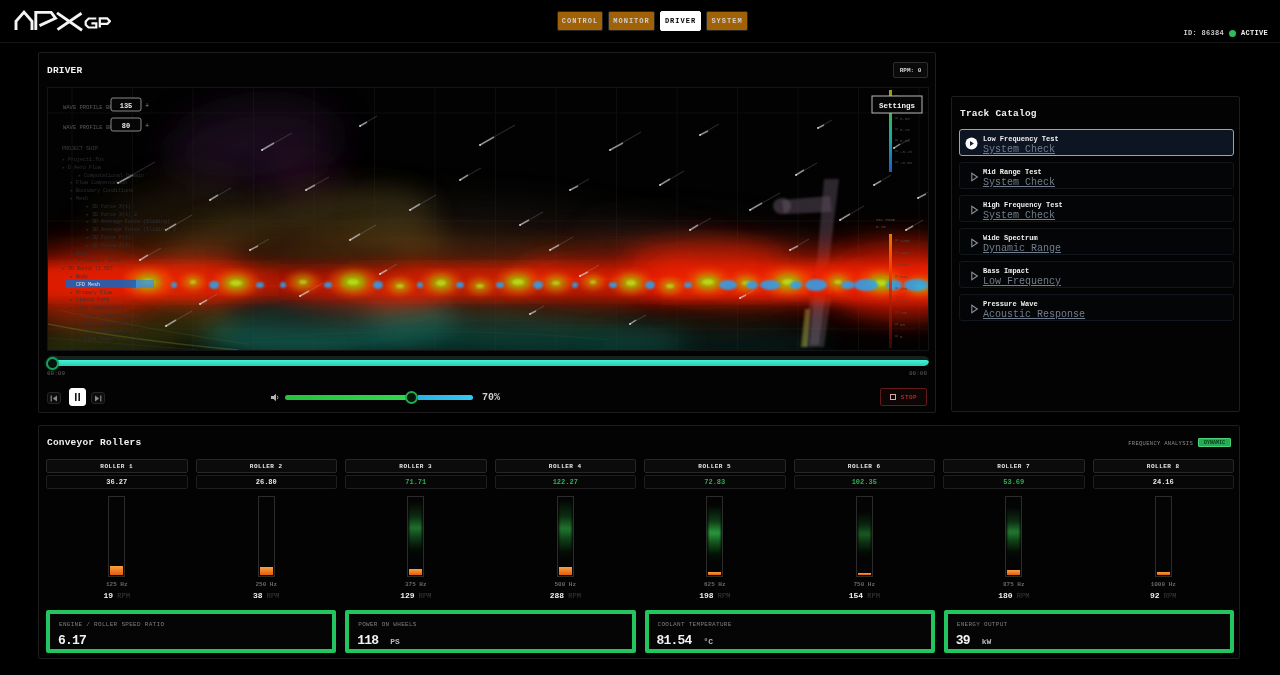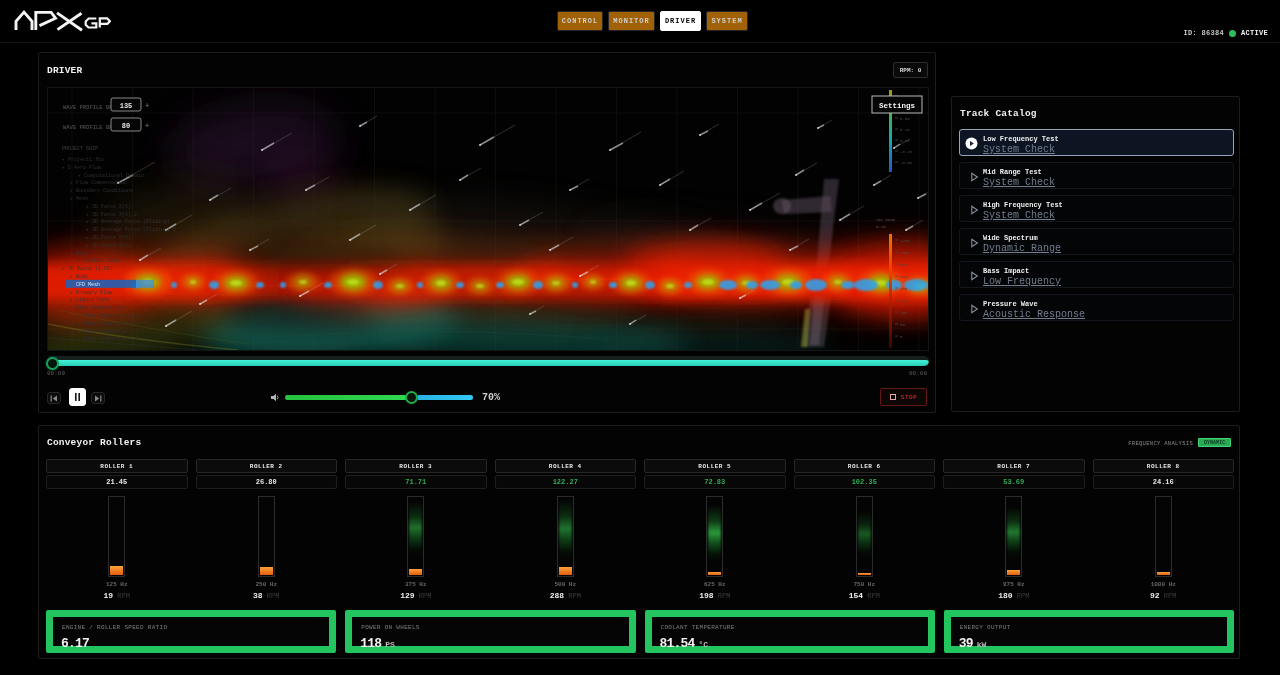--- a/index.html
+++ b/index.html
@@ -77,27 +77,27 @@
 .rval.g { color:#2fae55; }
 .rbarwrap { margin:7px auto 0 auto; width:17px; height:81px; border:1px solid #2b2b2b;
   background:#040404; position:relative; }
 .rbar-green { position:absolute; left:1px; right:1px; }
 .rbar-orange { position:absolute; left:1px; right:1px; bottom:1px;
   background:linear-gradient(180deg,#f9a23c,#e35c10); }
 .rfreq { margin-top:4px; text-align:center; font-size:6px; color:#686868; font-weight:bold; }
 .rrpm { margin-top:3px; text-align:center; font-size:7px; color:#3b3b3b; font-weight:normal; }
 .rrpm b { color:#f0f0f0; font-size:8px; }
 #statrow { position:absolute; left:7px; top:184px; width:1188px; display:flex; gap:9px; }
-.stat { flex:1; height:43px; border:7px solid #22c55e; background:#050505; border-radius:2px;
+.stat { flex:1; height:43px; border:4px solid #22c55e; background:#050505; border-radius:2px;
   position:relative; }
 .stat .lab { position:absolute; left:9px; top:7px; font-size:6px; color:#7d7d7d;
   letter-spacing:0.3px; }
 .stat .val { position:absolute; left:8px; top:19px; font-size:13px; font-weight:bold;
   color:#f2f2f2; letter-spacing:-0.8px; }
-.stat .unit { font-size:8px; color:#bdbdbd; letter-spacing:0; margin-left:4px; }
+.stat .unit { font-size:8px; color:#bdbdbd; letter-spacing:0; margin-left:12px; }
 </style>
 </head>
 <body>
 <div id="page">
 
 <div id="topbar">
   <svg id="logo" width="100" height="26" viewBox="0 0 100 26">
     <g stroke="#f5f5f5" fill="none" stroke-width="2.9">
       <path d="M3 22 L3 13.2 L11 4.1 L19 13.2 L19 22"></path>
       <path d="M22.8 22 L22.8 4.4 L38.2 4.4 L42.5 10.2 L26.5 17.6"></path>
@@ -557,21 +557,21 @@
       </div>
 </div>
 
 <div id="rollers" class="panel">
   <div id="rollers-title" class="ptitle">Conveyor Rollers</div>
   <div id="freq-lab">FREQUENCY ANALYSIS</div>
   <div id="dyn-badge">DYNAMIC</div>
   <div id="rollgrid">
         <div class="rcol">
           <div class="rhead">ROLLER 1</div>
-          <div class="rval">21.45</div>
+          <div class="rval">36.27</div>
           <div class="rbarwrap">
             <div class="rbar-orange" style="height:9px;"></div>
           </div>
           <div class="rfreq">125 Hz</div>
           <div class="rrpm"><b>19</b> <span>RPM</span></div>
         </div>
     <div class="rcol">
           <div class="rhead">ROLLER 2</div>
           <div class="rval">26.80</div>
           <div class="rbarwrap">

